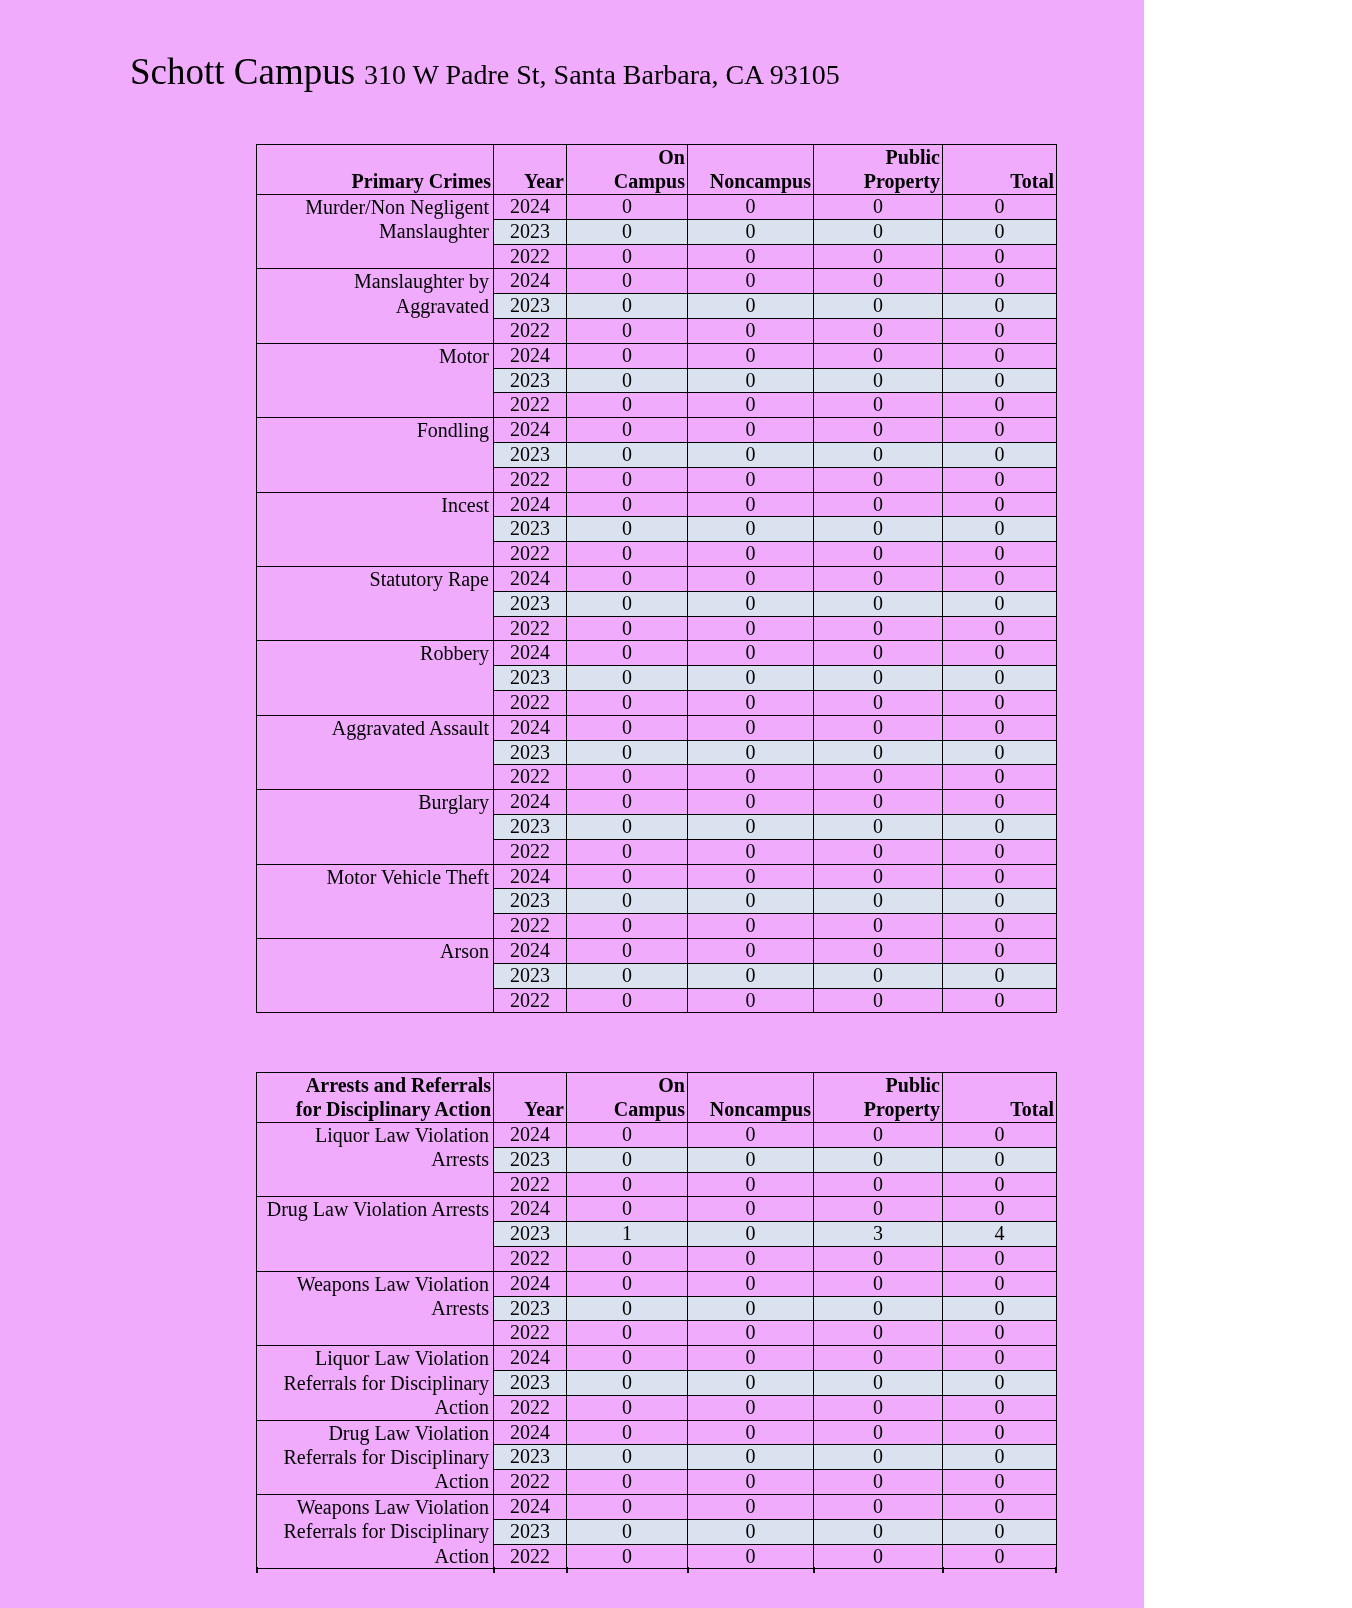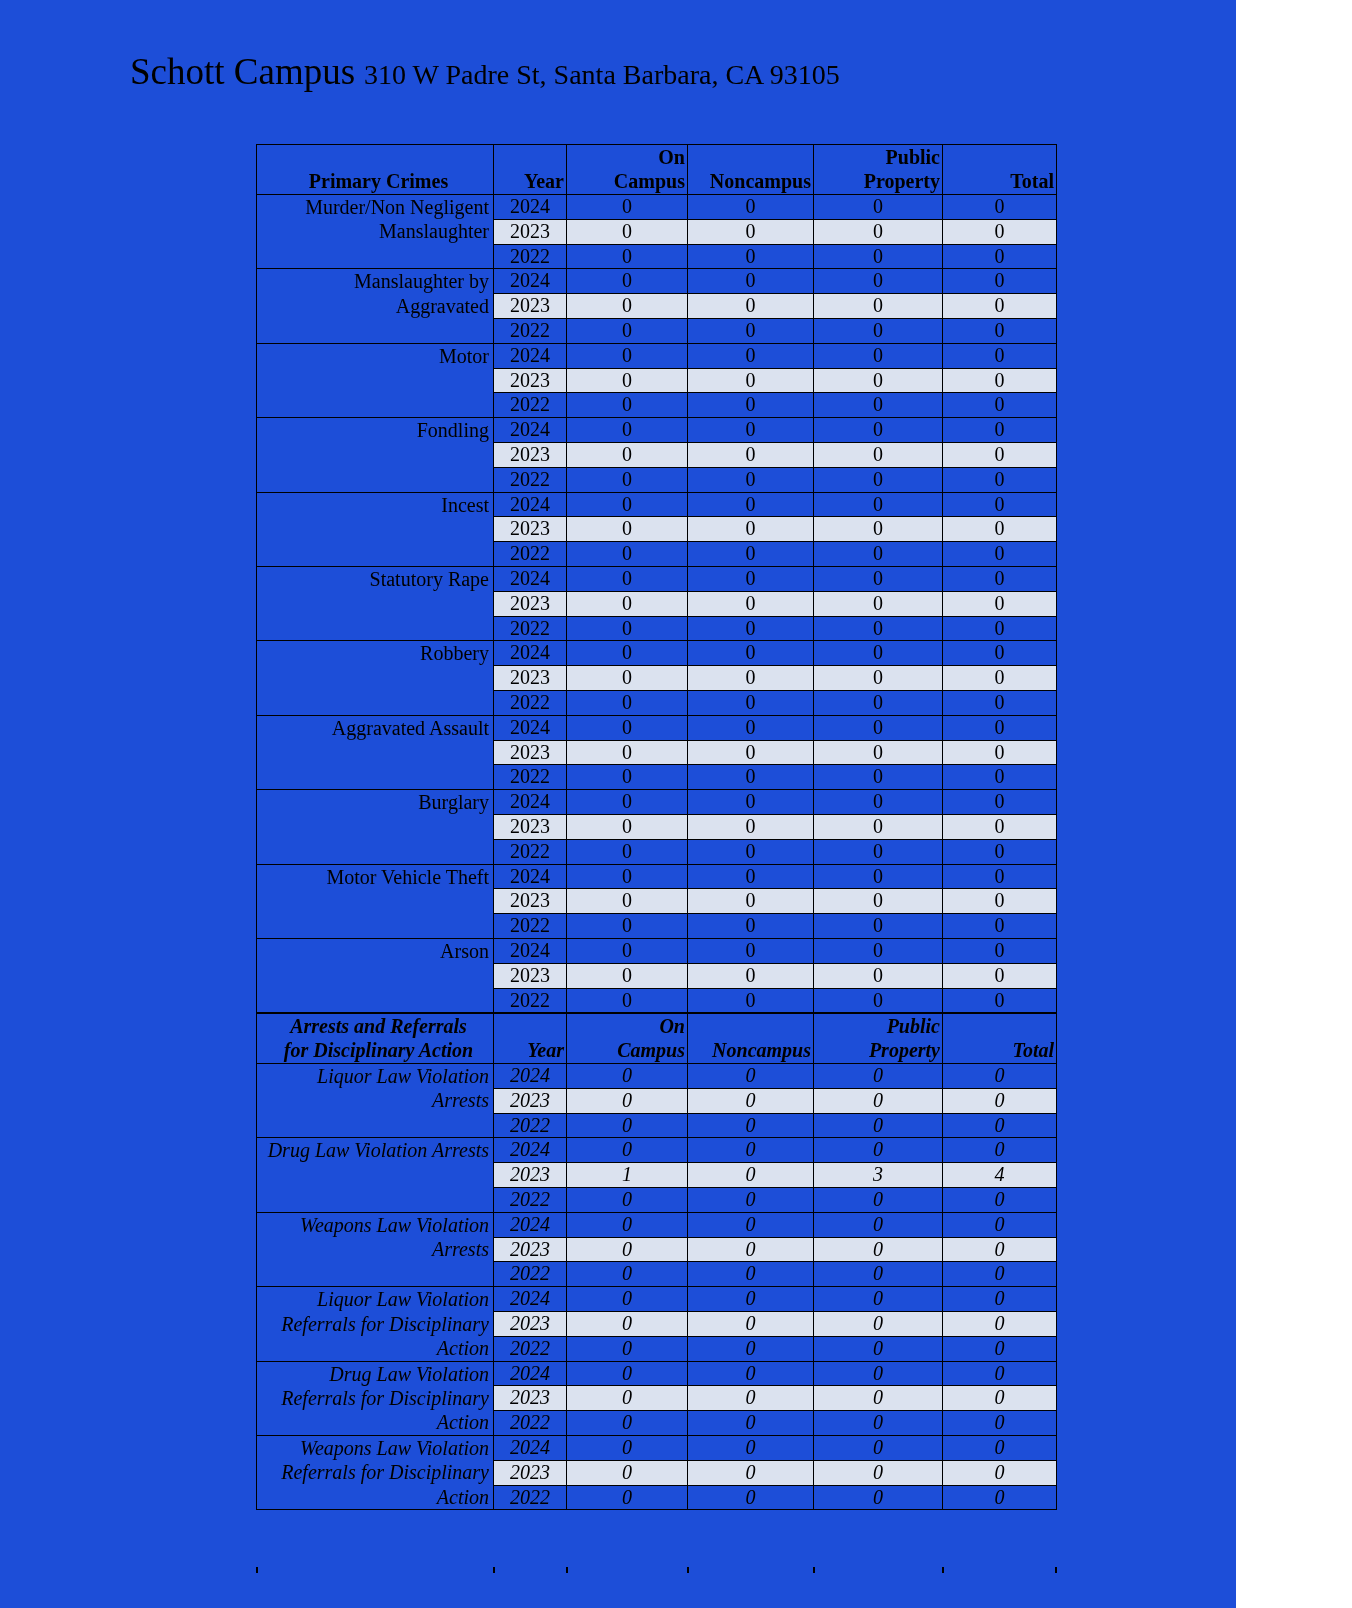--- a/index.html
+++ b/index.html
@@ -3,56 +3,56 @@
 <meta charset="utf-8">
 <style>
   * { margin: 0; padding: 0; box-sizing: border-box; }
   html, body { background: #ffffff; }
   body {
     font-family: "Liberation Serif", "DejaVu Serif", serif;
     color: #000000;
   }
   .page {
     position: relative;
-    width: 1236px;
+    width: 1144px;
     height: 1608px;
-    background: #1d4ed8;
+    background: #f0abfc;
     overflow: hidden;
   }
   .doc-title {
     position: absolute;
     left: 130px;
     top: 50px;
     white-space: nowrap;
   }
   .campus-name { font-size: 37px; }
   .campus-address { font-size: 28px; margin-left: 9px; }
 
   table.report {
     position: absolute;
     left: 256px;
     width: 800px;
     border-collapse: collapse;
     table-layout: fixed;
   }
   #table1 { top: 144px; }
-  #table2 { top: 1013px; font-style: italic; }
+  #table2 { top: 1072px; }
 
   th, td { border: 1px solid #000000; font-size: 20px; }
 
   thead th {
     font-weight: bold;
     vertical-align: bottom;
     text-align: right;
     height: 48px;
     line-height: 24px;
     white-space: pre-line;
     padding: 0 2px 1px 2px;
   }
-  th.name-head { text-align: center; padding-left: 9px; }
+  th.name-head { text-align: right; padding-left: 9px; }
 
   tbody td {
     height: 23.8px;
     line-height: 23.8px;
     text-align: center;
     padding: 0;
     overflow: hidden;
   }
   td.name-cell {
     text-align: right;

